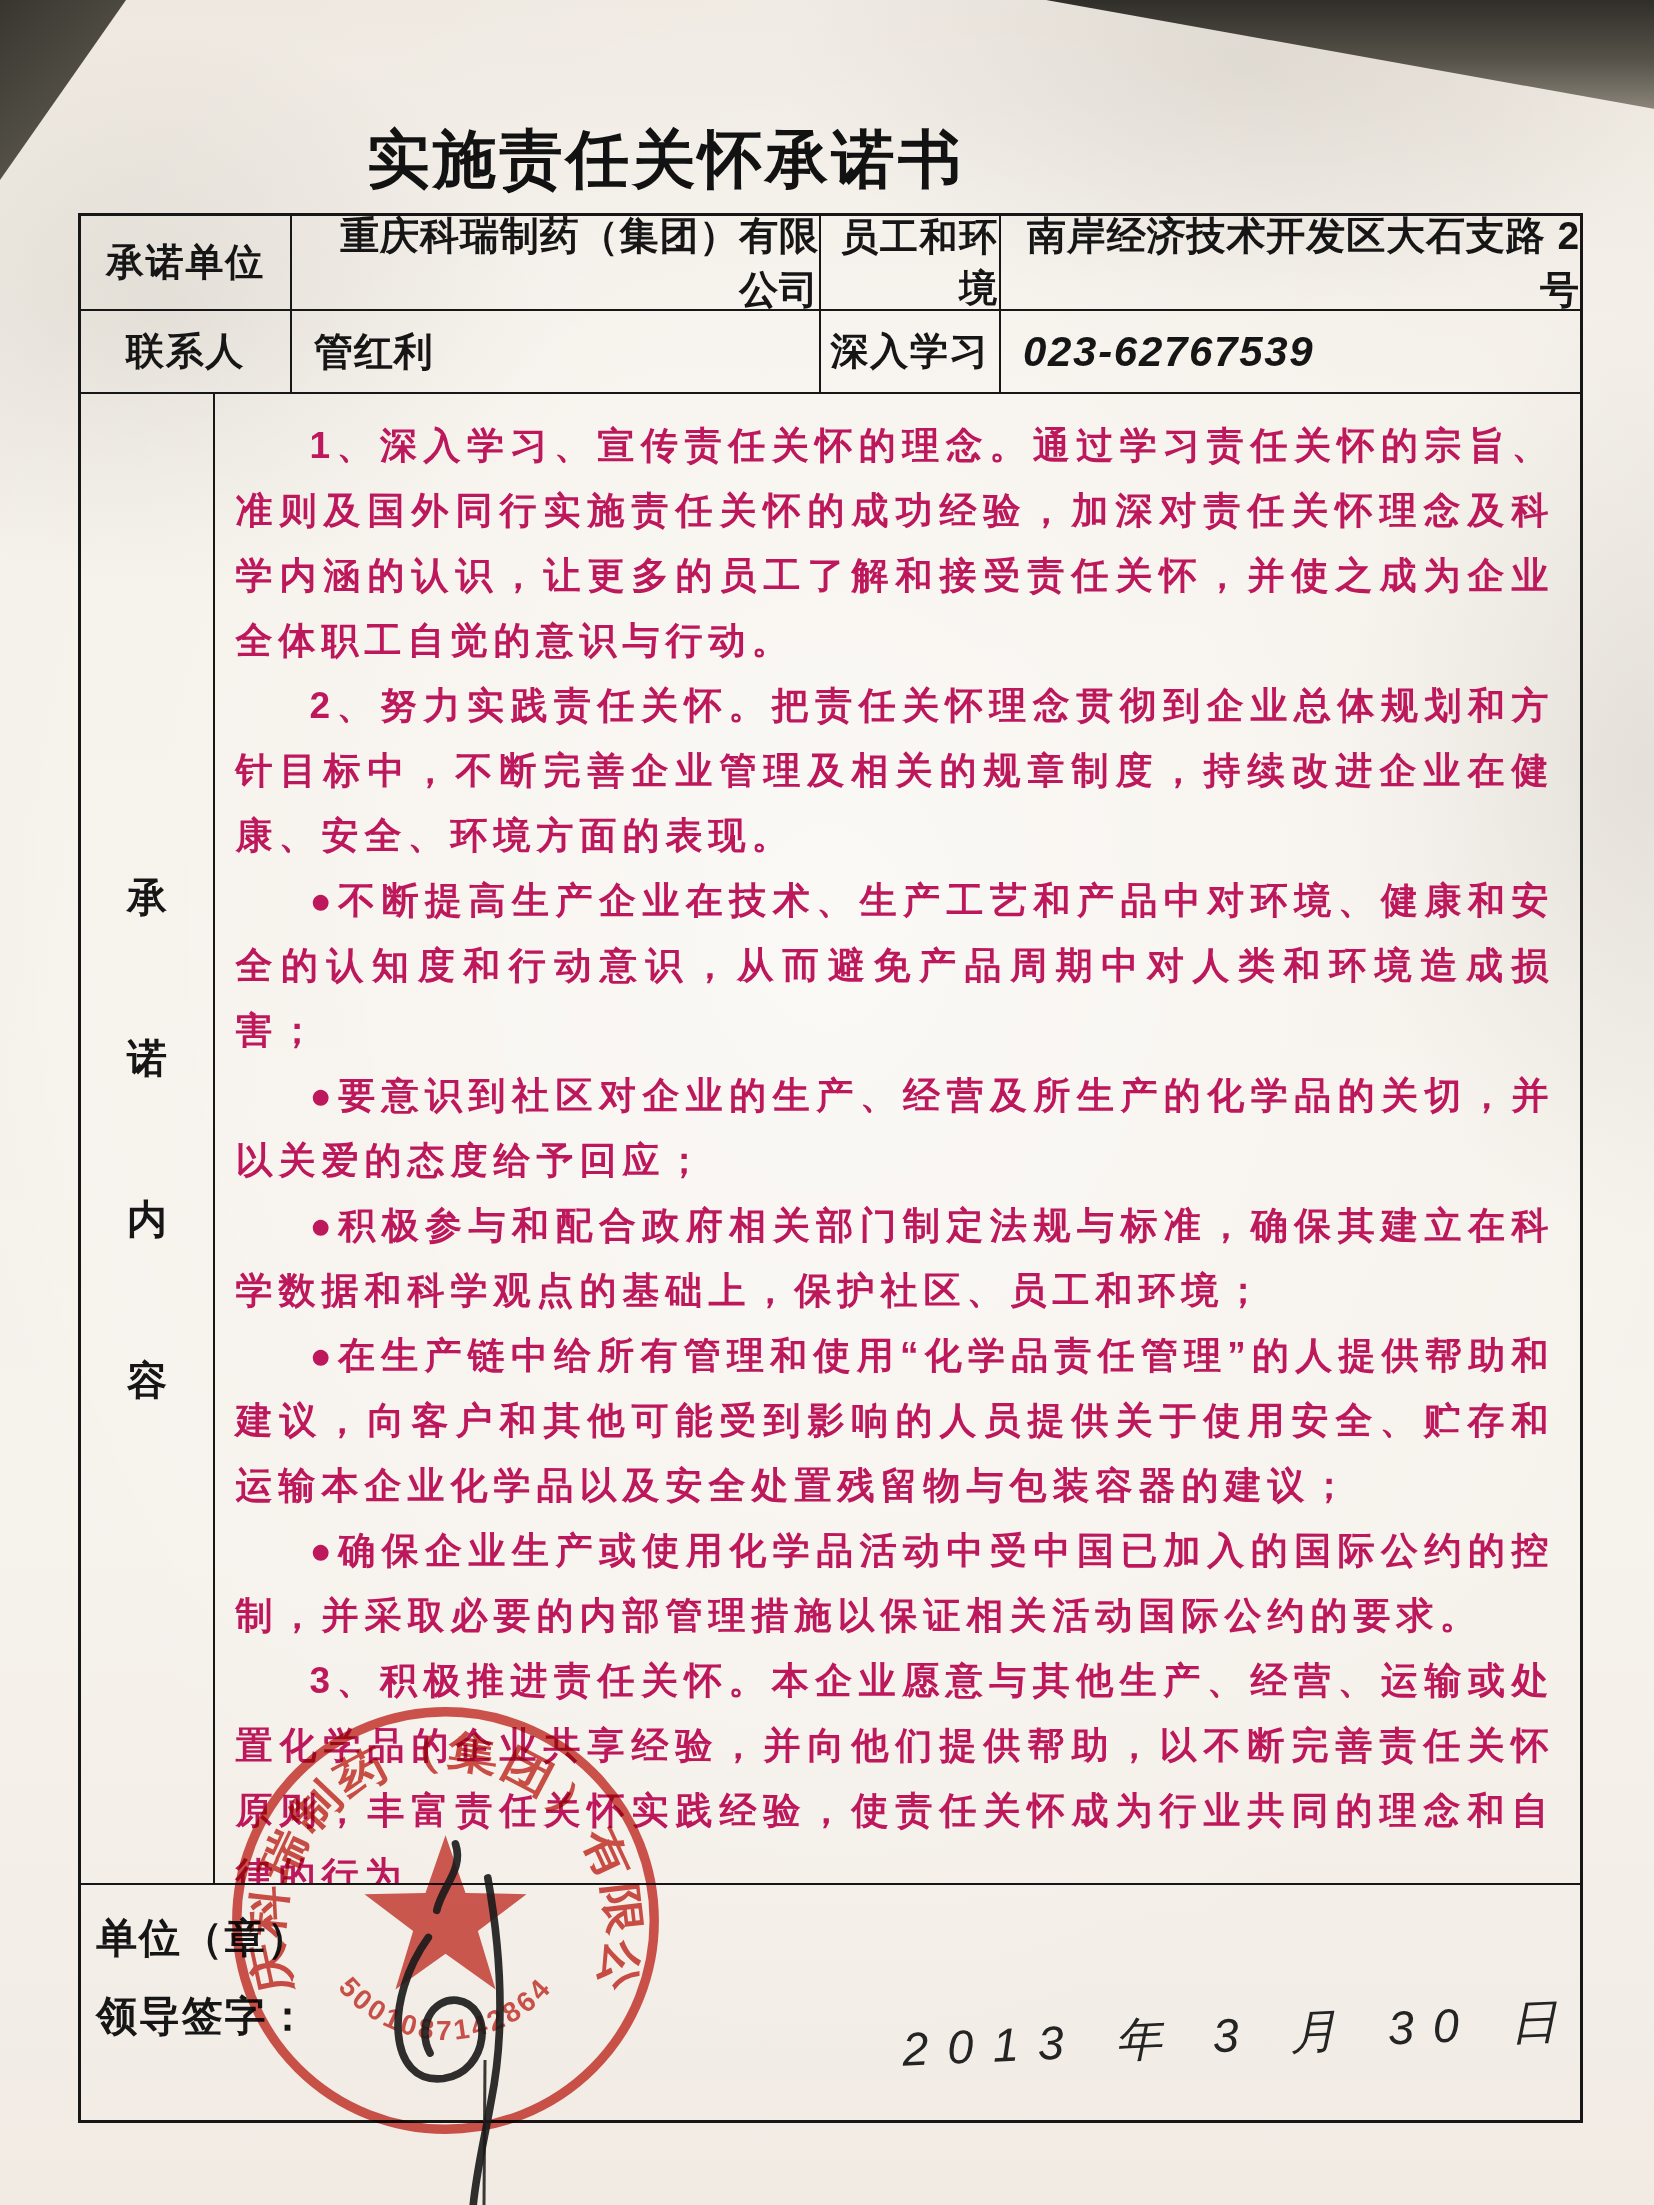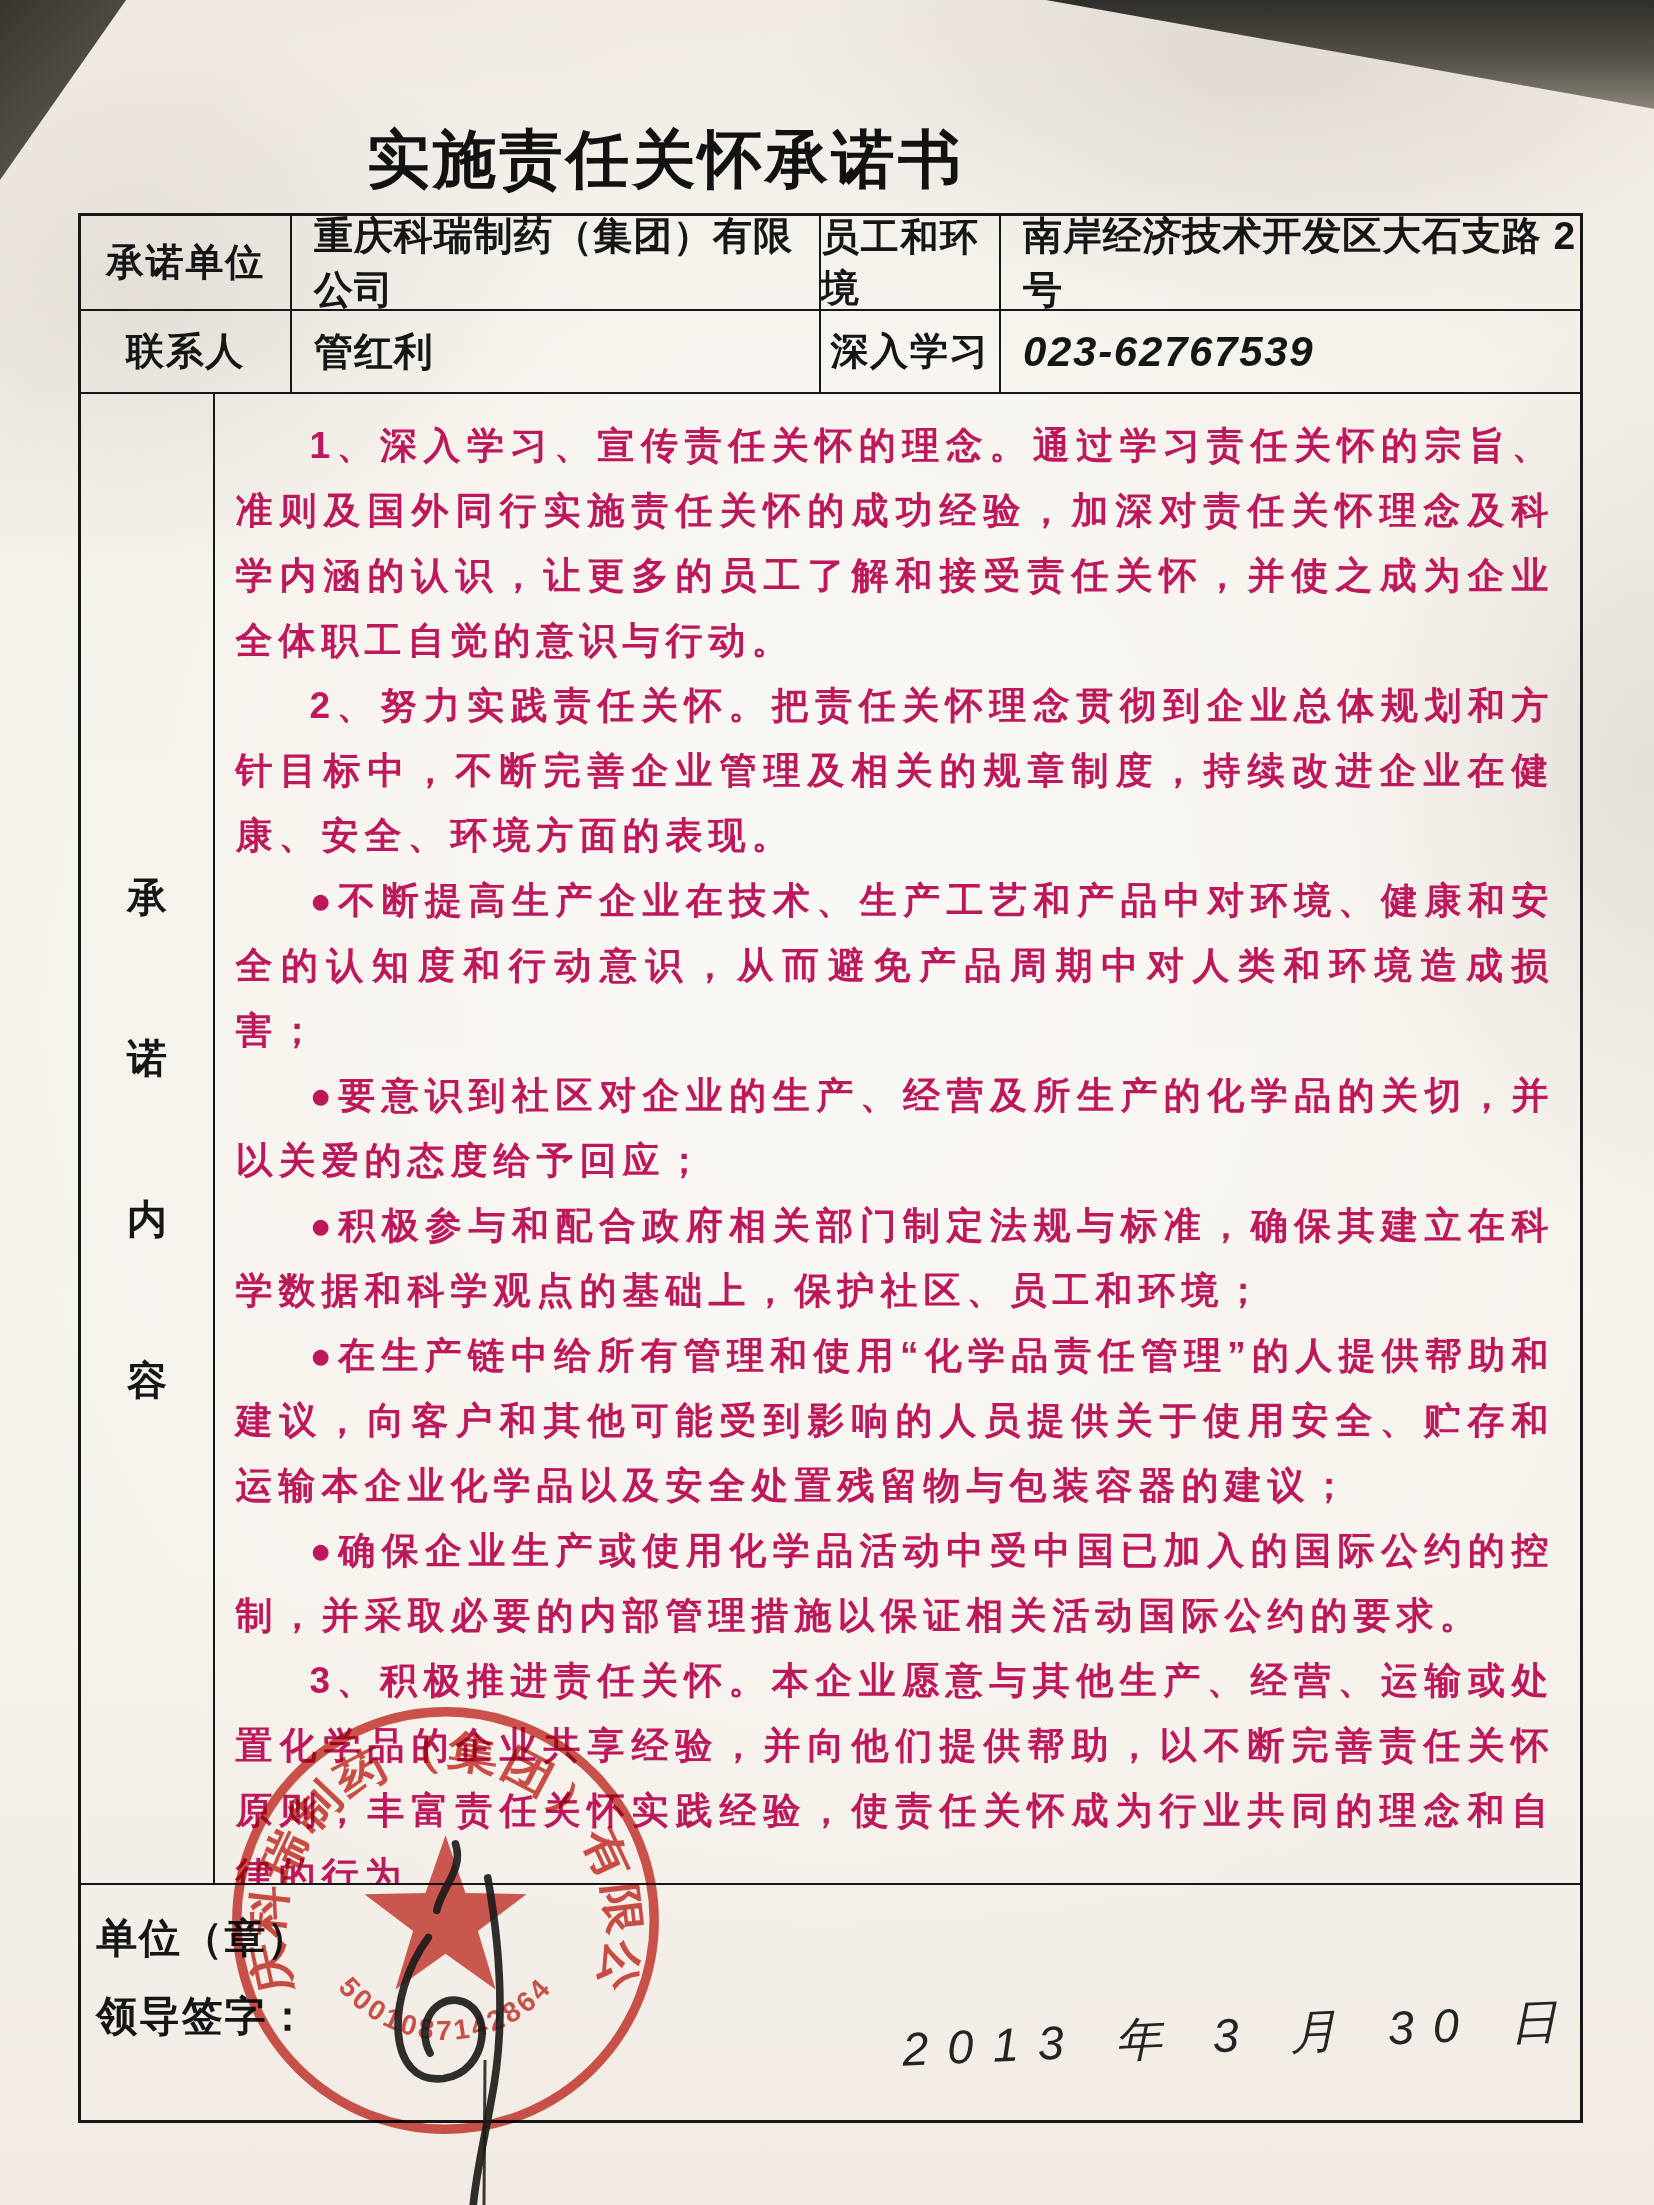--- a/index.html
+++ b/index.html
@@ -41,21 +41,21 @@
     color: #121212;
   }
 
   .doc-table {
     position: absolute; left: 78px; top: 213px; width: 1505px; height: 1910px;
     border: 3.4px solid #171717;
   }
   .row1, .row2 {
     display: grid; grid-template-columns: 211px 529px 180px 1fr;
   }
-  .row1 { height: 95px; border-bottom: 2.6px solid #171717; }
+  .row1 { height: 95px; border-bottom: 2.6px solid #171717; text-align: right; }
   .row2 { height: 83px;  border-bottom: 2.6px solid #171717; }
   .cell { display: flex; align-items: center; border-right: 2.6px solid #171717; overflow: hidden; }
   .cell.last { border-right: none; }
   .cell.label { justify-content: center; font-weight: 700; font-size: 38px; letter-spacing: 1.7px; }
   .cell.value { padding-left: 22px; font-weight: 700; font-size: 39px; letter-spacing: 0.9px; }
   .cell.phone { font-size: 42px; letter-spacing: 1.7px; font-style: italic; }
 
   .content-row {
     display: grid; grid-template-columns: 134px 1fr;
     height: 1491px; border-bottom: 2.6px solid #171717;

